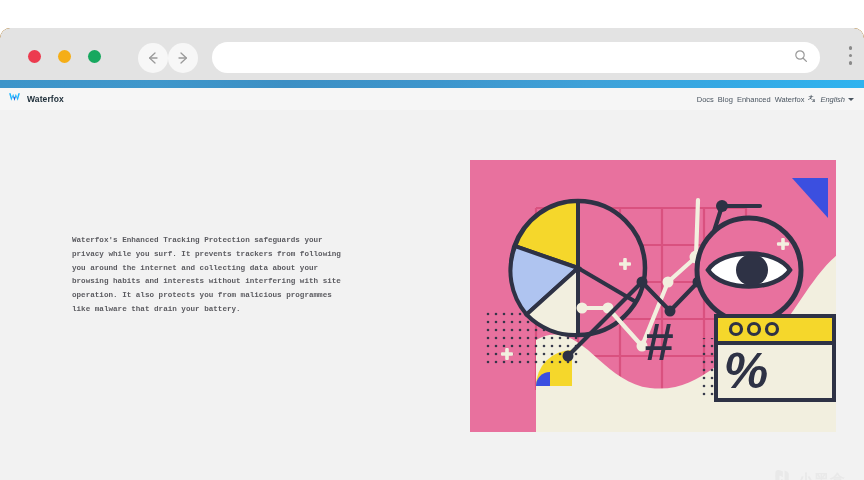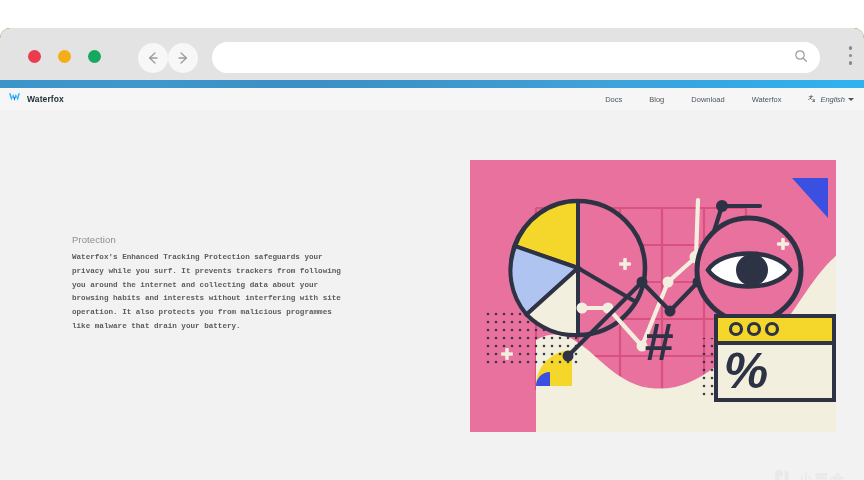--- a/index.html
+++ b/index.html
@@ -116,21 +116,21 @@
     font-weight: bold;
     color: #21313c;
     letter-spacing: 0.1px;
   }
 
   .sitenav {
     margin-left: auto;
     margin-right: 10px;
     display: flex;
     align-items: center;
-    gap: 27px;
+    gap: 4px;
   }
   .navlink {
     font-size: 7.5px;
     color: #4a5560;
     text-decoration: none;
     white-space: nowrap;
   }
   .langsel {
     display: flex;
     align-items: center;
@@ -280,40 +280,39 @@
                    L19 4 L17 12 L14.5 5 L12 12 L9.5 5 L7 12 L5 4 Z" fill="#1fb6ff"></path>
           <path d="M9.5 9.5 L12 18 L14.5 9.5 L12 12 Z" fill="#2b5dd6"></path>
         </svg>
       </span>
       <span class="brand-name">Waterfox</span>
     </div>
 
     <nav class="sitenav">
       <a class="navlink" href="#">Docs</a>
       <a class="navlink" href="#">Blog</a>
-      <a class="navlink" href="#">Download</a>
+      <a class="navlink" href="#">Enhanced</a>
       <a class="navlink" href="#">Waterfox</a>
 
       <div class="langsel">
         <span class="lang-glyph">
           <svg width="9" height="9" viewBox="0 0 12 12">
             <text x="0" y="6" font-size="6.5" font-family="Liberation Sans, sans-serif" fill="#4a5560">文</text>
             <text x="5.5" y="11" font-size="5.5" font-family="Liberation Sans, sans-serif" fill="#4a5560">A</text>
           </svg>
         </span>
         <span>English</span>
         <span class="caret"></span>
       </div>
     </nav>
   </div>
 
   <div class="content">
 
     <div class="textcol">
-      <div class="eyebrow">Protection</div>
       <p class="bodytext">Waterfox's Enhanced Tracking Protection safeguards your privacy while you surf. It prevents trackers from following you around the internet and collecting data about your browsing habits and interests without interfering with site operation. It also protects you from malicious programmes like malware that drain your battery.</p>
     </div>
 
     <div class="illus">
       <svg width="366" height="272" viewBox="0 0 366 272">
         <defs>
           <clipPath id="frame">
             <rect x="0" y="0" width="366" height="272"></rect>
           </clipPath>
           <pattern id="dots" x="0" y="0" width="8" height="8" patternUnits="userSpaceOnUse">

